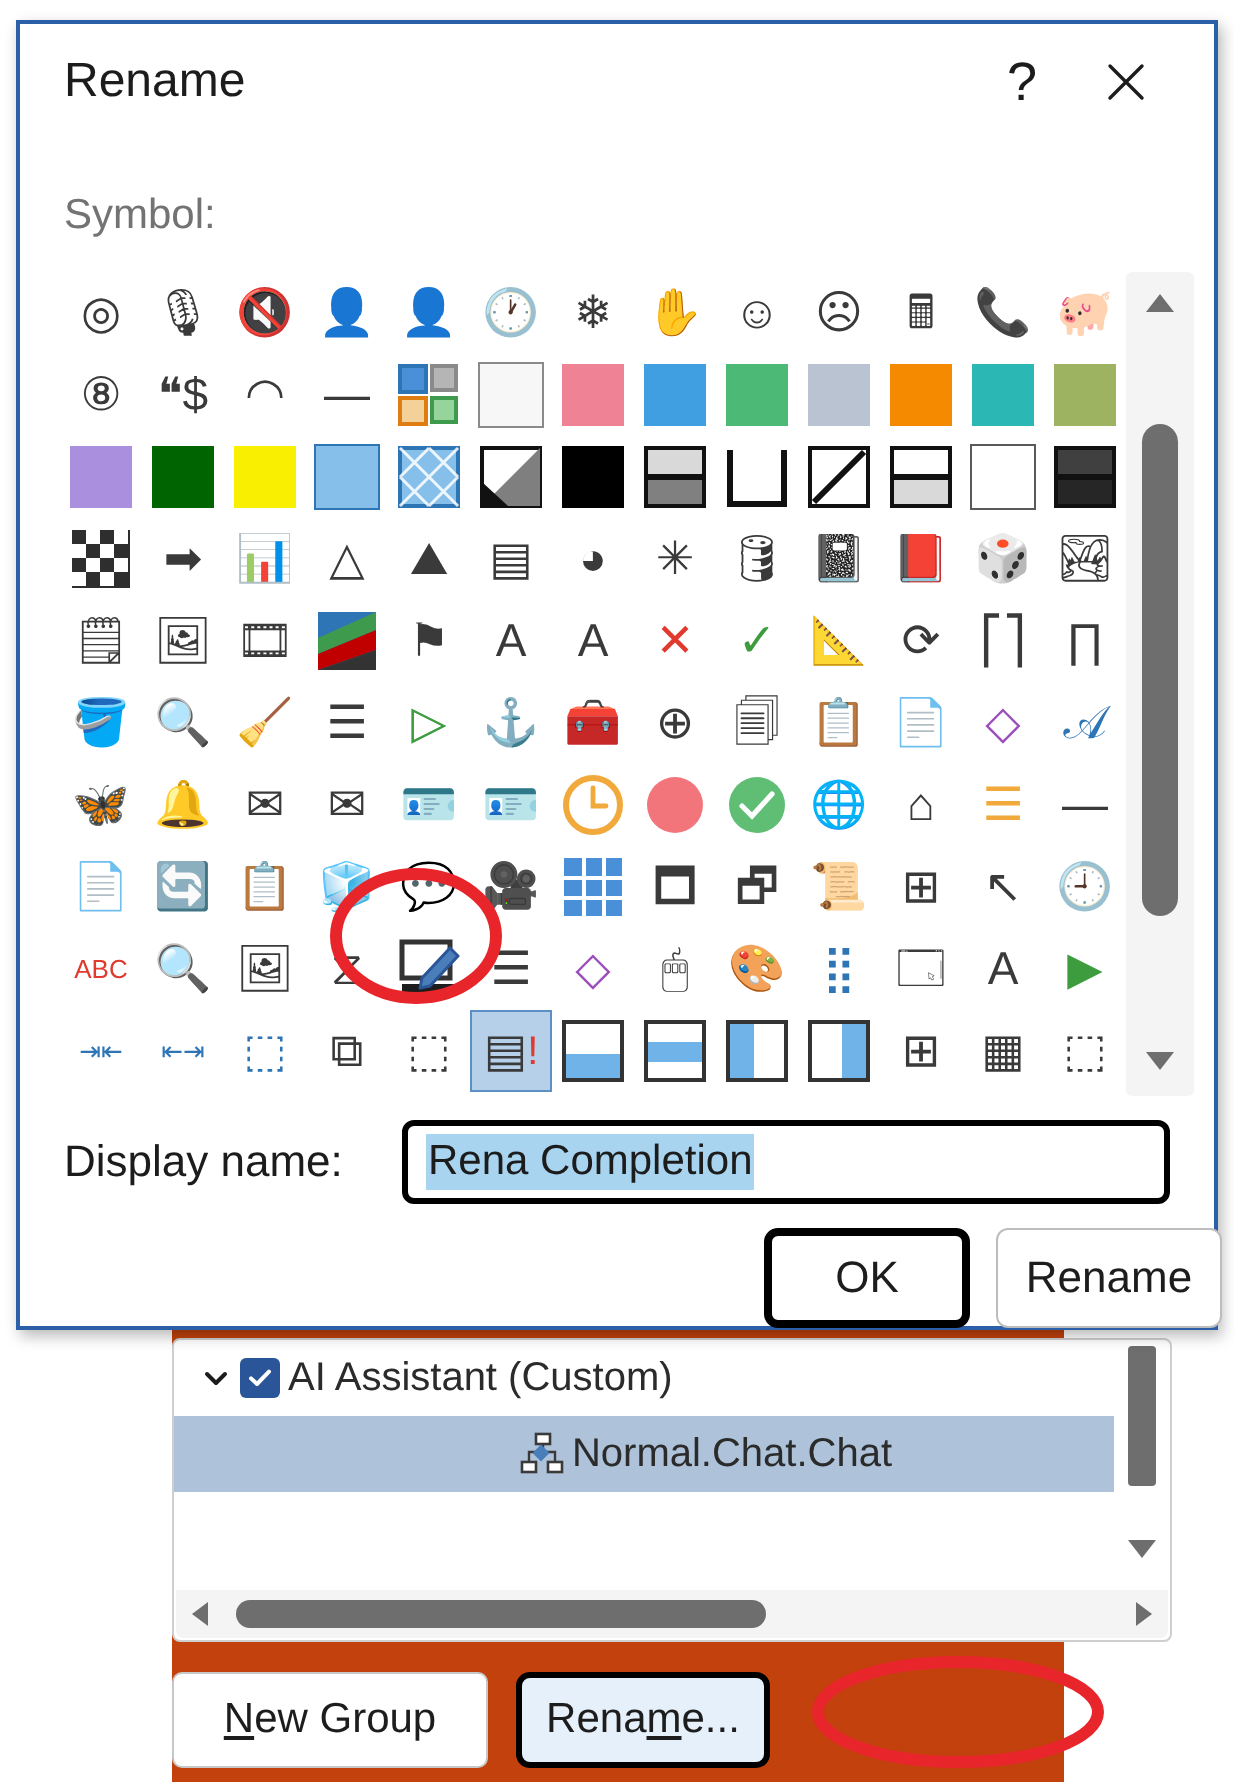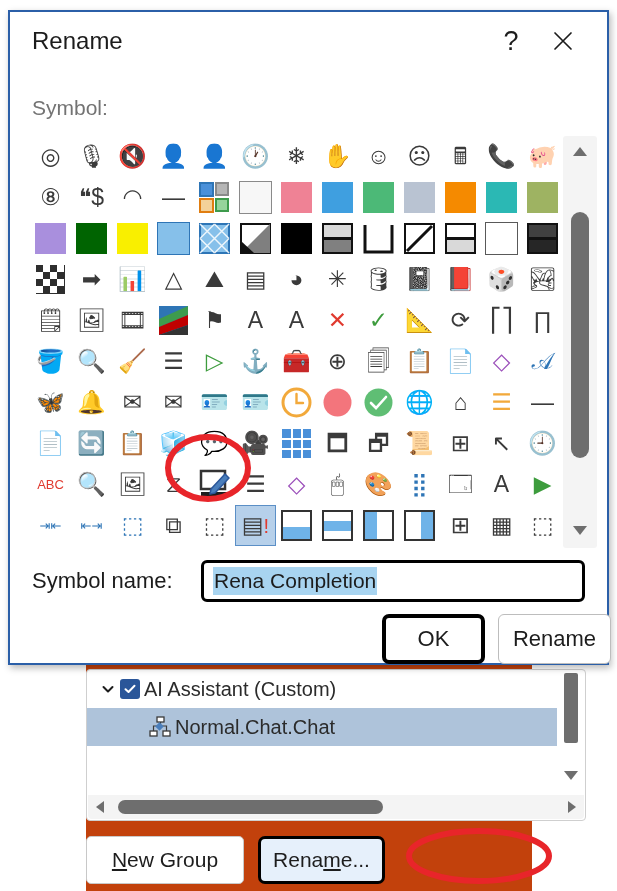--- a/index.html
+++ b/index.html
@@ -19,21 +19,21 @@
   .tree-box{
     position:absolute;left:0px;top:9px;width:500px;height:152px;
     border:1px solid #cfcfcf;border-radius:4px;background:#ffffff;
     box-sizing:border-box;overflow:hidden;
   }
   .tree-rows{position:absolute;left:0;top:0;right:28px;bottom:26px;}
   .tree-row{
     display:flex;align-items:center;height:38px;padding-left:12px;
     font-size:20px;color:#2b2b2b;white-space:nowrap;
   }
-  .tree-row.sel{background:#aec3da;}
+  .tree-row.sel{background:#aec3da;justify-content:center;}
   .chev{
     width:18px;height:18px;flex:0 0 18px;margin-right:3px;
     display:flex;align-items:center;justify-content:center;
   }
   .chev svg{display:block}
   .tree-check{
     width:20px;height:20px;flex:0 0 20px;border-radius:3px;
     background:#2a5699;margin-right:4px;
     display:flex;align-items:center;justify-content:center;
   }
@@ -737,21 +737,21 @@
       </div>
       <div id="sym-thumb"></div>
       <div id="sym-down">
         <svg width="22" height="16" viewBox="0 0 22 16">
             <path d="M4 4 L18 4 L11 13 Z" fill="#6e6e6e"></path>
           </svg>
       </div>
     </div>
   </div>
 
-  <div id="dispname-label">Symbol name:</div>
+  <div id="dispname-label">Display name:</div>
   <div id="dispname-input">
     <span id="dispname-value">Rena Completion</span>
   </div>
 
   <div class="btn" id="ok-btn">OK</div>
   <div class="btn" id="cancel-btn">Rename</div>
 </div>
 
 <svg class="annot" id="annot-symbol" viewBox="0 0 88 70">
   <ellipse cx="44" cy="35" rx="40" ry="31" fill="none" stroke="#e8252a" stroke-width="6"></ellipse>

